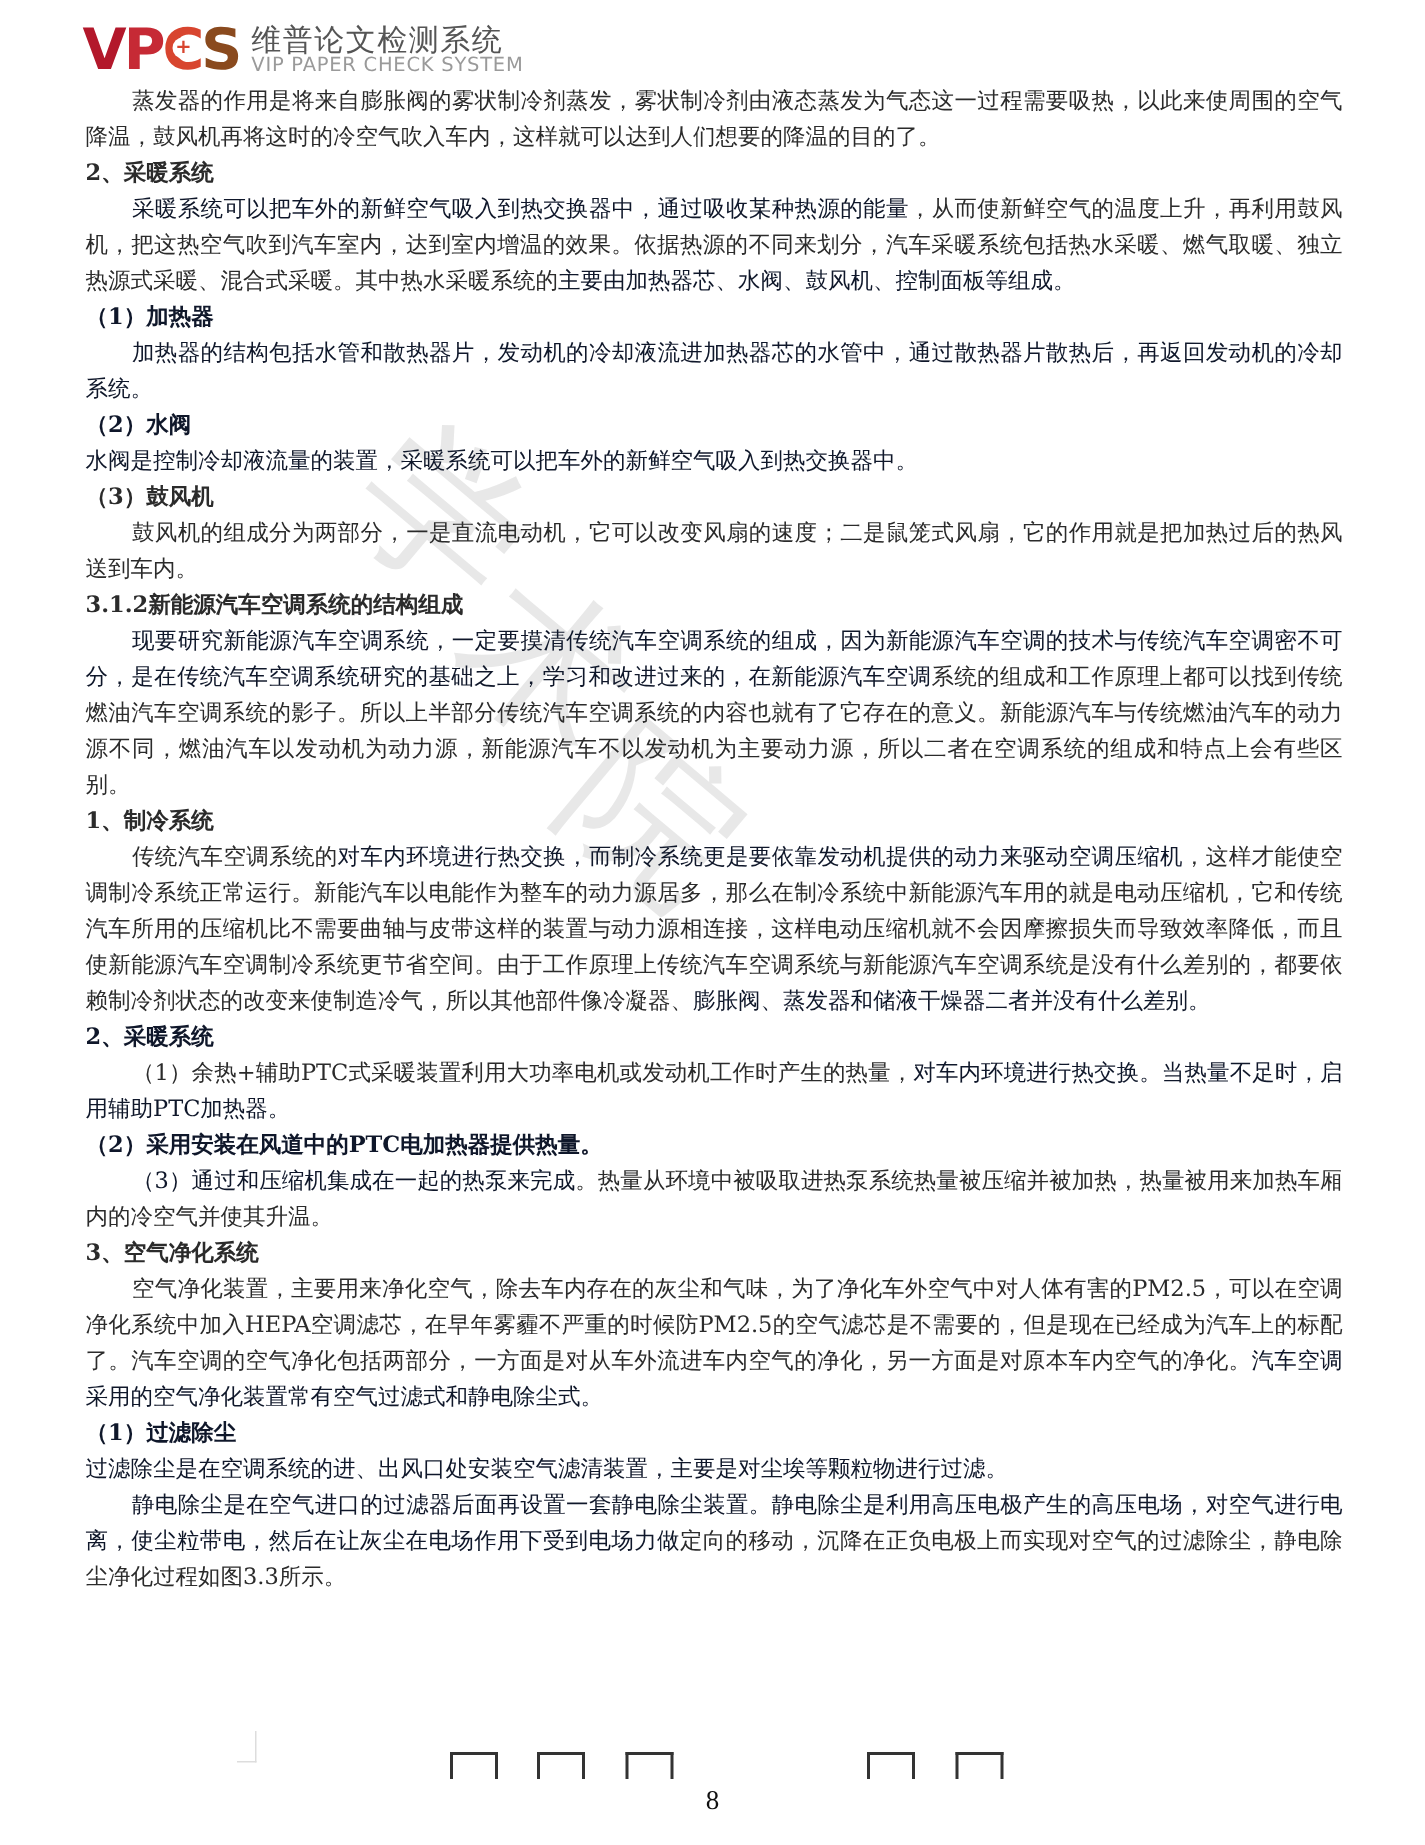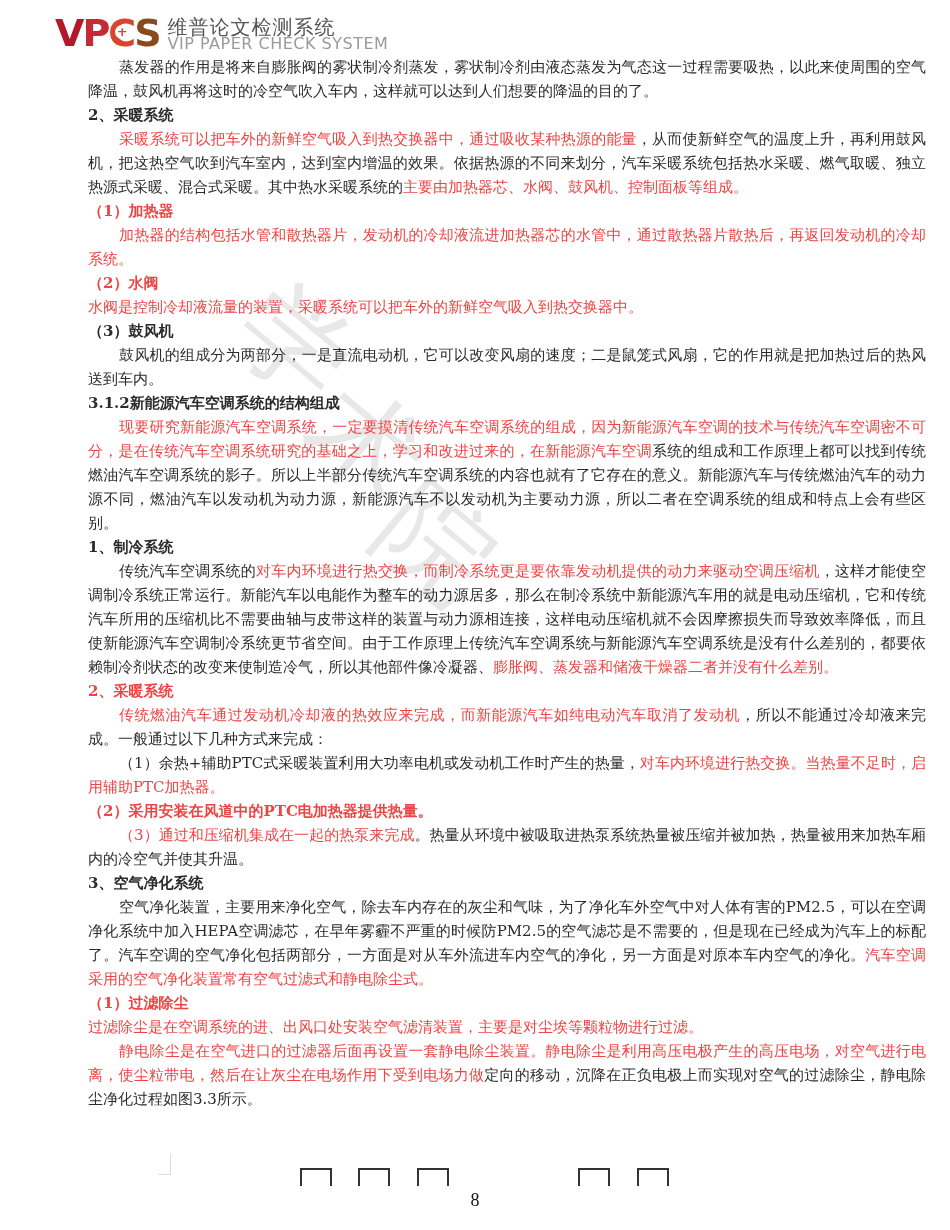--- a/index.html
+++ b/index.html
@@ -12,28 +12,28 @@
     .logo-mark .l-v { color: #b3182b; }
     .logo-mark .l-p { color: #c62a35; }
     .logo-mark .l-c { color: #d8452f; position: relative; }
     .logo-mark .l-s { color: #8a4a1e; }
     .logo-plus { position: absolute; left: 7px; top: 12px; width: 14px; height: 14px; border-radius: 7px;
                  background: #ffffff; color: #d8452f; font-size: 13px; line-height: 14px; text-align: center;
                  letter-spacing: 0; }
     .logo-text { margin-left: 8px; display: flex; flex-direction: column; }
     .logo-cn { font-family: Liberation Serif, serif; font-size: 20px; color: #555;
                line-height: 22px; letter-spacing: 1px; }
-    .logo-en { font-family: "DejaVu Sans", "Liberation Sans", sans-serif; font-size: 16px; color: #9a9a9a;
+    .logo-en { font-family: "DejaVu Sans", "Liberation Sans", sans-serif; font-size: 13px; color: #9a9a9a;
                line-height: 12px; letter-spacing: 0.5px; }
 
-    .content { position: absolute; left: 57px; top: 55px; width: 838px; font-size: 15px; line-height: 24px; margin-left: 31px; }
+    .content { position: absolute; left: 57px; top: 55px; width: 838px; font-size: 15px; line-height: 24px; }
     .p { margin: 0; padding: 0; text-align: justify; text-align-last: left; }
     .indent { text-indent: 31px; }
     .h { margin: 0; font-weight: bold; }
-    .red { color: #ef4444; }
+    .red { color: #0f172a; }
     .blk { color: #2b2b2b; }
 
     .watermark { position: absolute; left: 240px; top: 290px; width: 260px; height: 300px; pointer-events: none; }
     .watermark span { position: absolute; font-family: "DejaVu Sans", sans-serif; font-size: 110px;
                       color: rgba(150,150,150,0.22); transform: rotate(40deg); transform-origin: center; }
 
     .figure-stub { position: absolute; top: 1168px; height: 14px; width: 660px; left: 150px; }
     .figure-stub .box { position: absolute; top: 0; width: 28px; height: 16px; border: 2px solid #333; border-bottom: none; }
     .figure-stub .corner { position: absolute; left: 8px; top: -14px; width: 12px; height: 20px;
                            border-right: 1px solid #ddd; border-bottom: 1px solid #ddd; }
@@ -72,21 +72,20 @@
     <p class="p indent"><span class="red">加热器的结构包括水管和散热器片，发动机的冷却液流进加热器芯的水管中，通过散热器片散热后，再返回发动机的冷却系统。</span></p>
     <p class="p h"><span class="red">（2）水阀</span></p>
     <p class="p"><span class="red">水阀是控制冷却液流量的装置，采暖系统可以把车外的新鲜空气吸入到热交换器中。</span></p>
     <p class="p h"><span class="blk">（3）鼓风机</span></p>
     <p class="p indent"><span class="blk">鼓风机的组成分为两部分，一是直流电动机，它可以改变风扇的速度；二是鼠笼式风扇，它的作用就是把加热过后的热风送到车内。</span></p>
     <p class="p h"><span class="blk">3.1.2新能源汽车空调系统的结构组成</span></p>
     <p class="p indent"><span class="red">现要研究新能源汽车空调系统，一定要摸清传统汽车空调系统的组成，因为新能源汽车空调的技术与传统汽车空调密不可分，是在传统汽车空调系统研究的基础之上，学习和改进过来的，在新能源汽车空调</span><span class="blk">系统的组成和工作原理上都可以找到传统燃油汽车空调系统的影子。所以上半部分传统汽车空调系统的内容也就有了它存在的意义。新能源汽车与传统燃油汽车的动力源不同，燃油汽车以发动机为动力源，新能源汽车不以发动机为主要动力源，所以二者在空调系统的组成和特点上会有些区别。</span></p>
     <p class="p h"><span class="blk">1、制冷系统</span></p>
     <p class="p indent"><span class="blk">传统汽车空调系统的</span><span class="red">对车内环境进行热交换，而制冷系统更是要依靠发动机提供的动力来驱动空调压缩机</span><span class="blk">，这样才能使空调制冷系统正常运行。新能汽车以电能作为整车的动力源居多，那么在制冷系统中新能源汽车用的就是电动压缩机，它和传统汽车所用的压缩机比不需要曲轴与皮带这样的装置与动力源相连接，这样电动压缩机就不会因摩擦损失而导致效率降低，而且使新能源汽车空调制冷系统更节省空间。由于工作原理上传统汽车空调系统与新能源汽车空调系统是没有什么差别的，都要依赖制冷剂状态的改变来使制造冷气，所以其他部件像冷凝器、</span><span class="red">膨胀阀、蒸发器和储液干燥器二者并没有什么差别。</span></p>
     <p class="p h"><span class="red">2、采暖系统</span></p>
-    <p class="p indent"><span class="red">传统燃油汽车通过发动机冷却液的热效应来完成，而新能源汽车如纯电动汽车取消了发动机</span><span class="blk">，所以不能通过冷却液来完成。一般通过以下几种方式来完成：</span></p>
     <p class="p indent"><span class="blk">（1）余热+辅助PTC式采暖装置利用大功率电机或发动机工作时产生的热量，</span><span class="red">对车内环境进行热交换。当热量不足时，启用辅助PTC加热器。</span></p>
     <p class="p h"><span class="red">（2）采用安装在风道中的PTC电加热器提供热量。</span></p>
     <p class="p indent"><span class="red">（3）通过和压缩机集成在一起的热泵来完成</span><span class="blk">。热量从环境中被吸取进热泵系统热量被压缩并被加热，热量被用来加热车厢内的冷空气并使其升温。</span></p>
     <p class="p h"><span class="blk">3、空气净化系统</span></p>
     <p class="p indent"><span class="blk">空气净化装置，主要用来净化空气，除去车内存在的灰尘和气味，为了净化车外空气中对人体有害的PM2.5，可以在空调净化系统中加入HEPA空调滤芯，在早年雾霾不严重的时候防PM2.5的空气滤芯是不需要的，但是现在已经成为汽车上的标配了。汽车空调的空气净化包括两部分，一方面是对从车外流进车内空气的净化，另一方面是对原本车内空气的净化。</span><span class="red">汽车空调采用的空气净化装置常有空气过滤式和静电除尘式。</span></p>
     <p class="p h"><span class="red">（1）过滤除尘</span></p>
     <p class="p"><span class="red">过滤除尘是在空调系统的进、出风口处安装空气滤清装置，主要是对尘埃等颗粒物进行过滤。</span></p>
     <p class="p indent"><span class="red">静电除尘是在空气进口的过滤器后面再设置一套静电除尘装置。静电除尘是利用高压电极产生的高压电场，对空气进行电离，使尘粒带电，然后在让灰尘在电场作用下受到电场力做</span><span class="blk">定向的移动，沉降在正负电极上而实现对空气的过滤除尘，静电除尘净化过程如图3.3所示。</span></p>
   </div>
 

